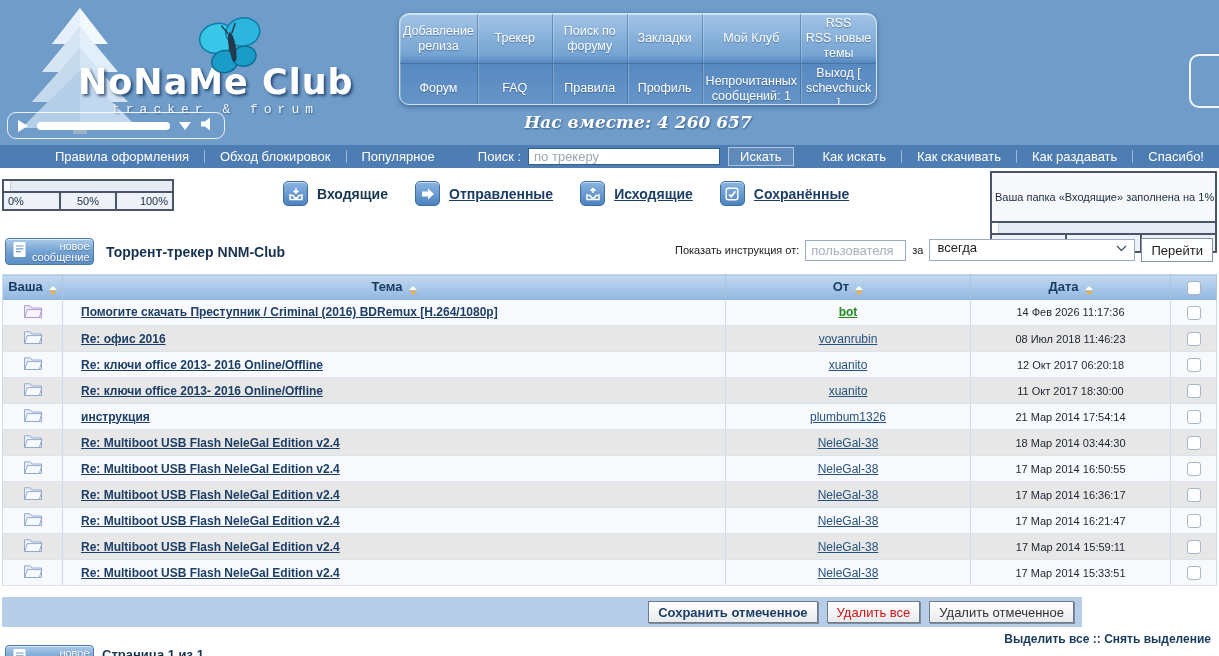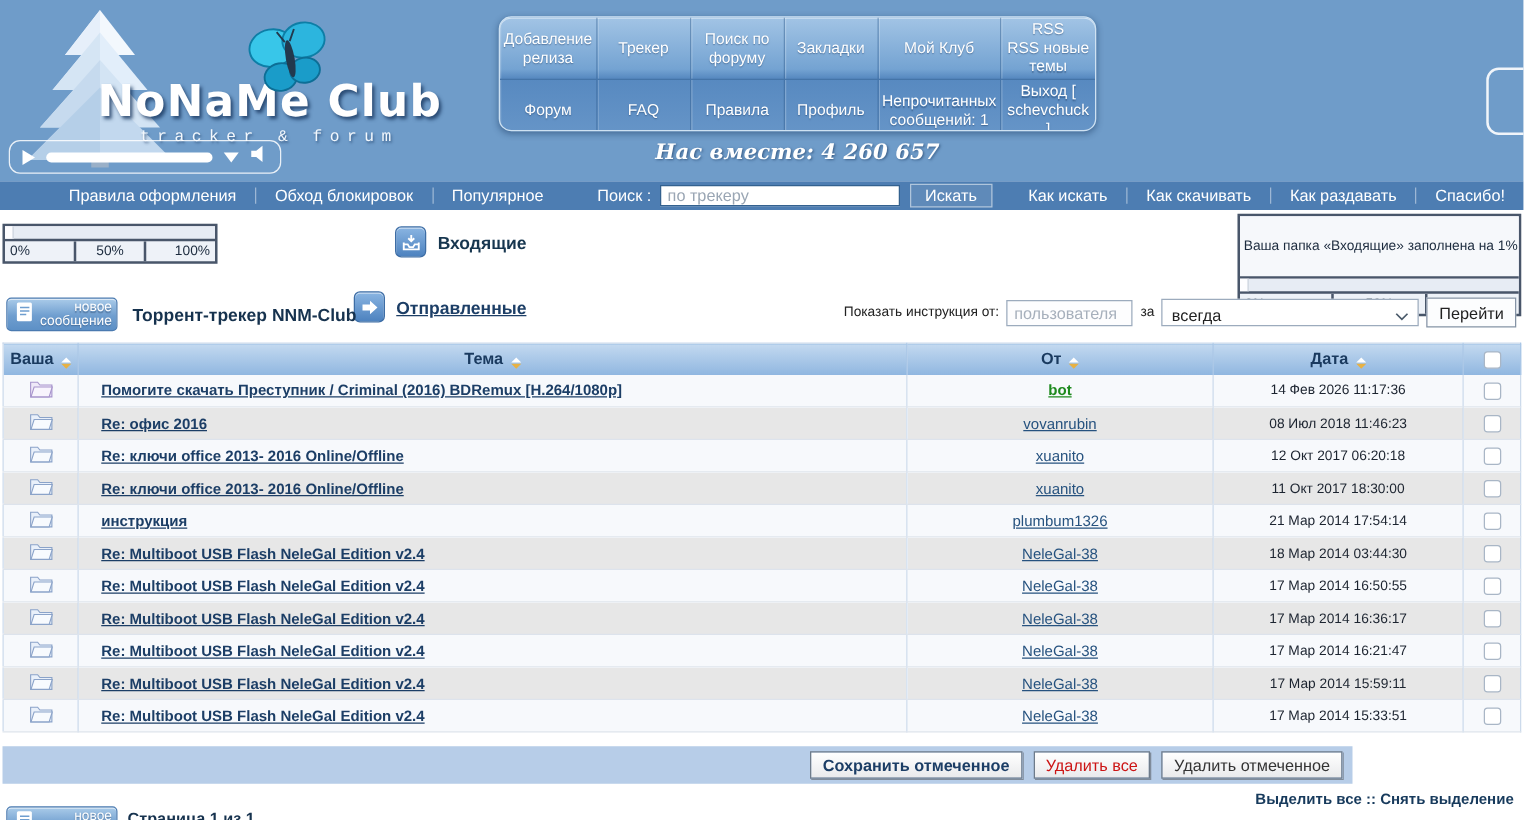--- a/index.html
+++ b/index.html
@@ -58,21 +58,21 @@
   .quota-left { position:absolute; left:2px; top:11px; width:172px; }
   .quota-right { position:absolute; right:2px; top:3px; width:227px; }
   .q-note { background:#f6f8fb; padding:18px 3px; border-bottom:2px solid #49566a; white-space:nowrap; }
   .q-track { height:12px; background:#e7ecf4; border-bottom:2px solid #49566a; position:relative; }
   .q-fill { position:absolute; left:0; top:0; bottom:0; width:7px; background:#fdfdff; border-right:1px solid #c8d0dc; }
   .q-cells { display:flex; }
   .q-cell { flex:1; padding:2px 4px; border-right:2px solid #49566a; }
   .q-cell:nth-child(2) { text-align:center; }
   .q-cell:last-child { border-right:none; text-align:right; }
 
-  .tabs { position:absolute; left:283px; top:13px; display:flex; align-items:flex-end; gap:27px;flex-direction:column; }
+  .tabs { position:absolute; left:283px; top:13px; display:flex; align-items:flex-end; gap:27px; }
   .tab { display:flex; align-items:center; gap:9px; cursor:pointer; }
   .tab-icon { width:25px; height:25px; border-radius:5px; background:linear-gradient(#8ab5e2,#4d82bf);
     border:1px solid #3d6da5; box-shadow:inset 0 1px 0 rgba(255,255,255,.55);
     display:flex; align-items:center; justify-content:center; }
   .tab-label { font-weight:bold; font-size:14px; color:#17364f; }
   .tab.link .tab-label { text-decoration:underline; color:#1c3e66; }
 
   .nm-btn { position:absolute; left:5px; width:89px; height:27px; border-radius:4px;
     background:linear-gradient(#aacbe9,#6f9ecf 55%,#5d90c6); border:1px solid #4a7ab0;
     display:flex; align-items:center; gap:5px; padding:2px 6px; cursor:pointer;
@@ -83,21 +83,21 @@
     text-shadow:0 1px 1px rgba(30,60,100,.5); }
   .page-title { position:absolute; left:106px; top:76px; font-size:14px; font-weight:bold; color:#16324e; }
   .page-info { position:absolute; left:102px; top:479px; font-size:13px; font-weight:bold; color:#16324e; }
 
   .filter { position:absolute; right:6px; top:70px; display:flex; align-items:center; gap:6px;
     font-size:11px; color:#222; }
   .filter-input { width:101px; height:21px; border:1px solid #9cabbd; font-size:13px; padding:0 5px;
     color:#555; background:#fdfdfe; font-family:"Liberation Sans",sans-serif; }
   .filter-input::placeholder { color:#a7b0bc; }
   .filter-select { width:206px; height:22px; border:1px solid #9cabbd; background:#fff; display:flex;
-    align-items:flex-end; justify-content:space-between; font-size:13px; color:#222; padding:0 7px; cursor:pointer; }
+    align-items:flex-start; justify-content:space-between; font-size:13px; color:#222; padding:0 7px; cursor:pointer; }
   .go-btn { height:24px; border:1px solid #8593a5; background:#fcfdfe; font-size:13px; color:#222;
     padding:0 9px; cursor:pointer; font-family:"Liberation Sans",sans-serif; }
 
   
   .msg-table { position:absolute; left:2px; top:106px; width:1215px; border-collapse:collapse;
     table-layout:fixed; border:1px solid #ccdaeb; }
   .msg-table th { height:25px; background:linear-gradient(#c3d9f0,#8fb6e0); color:#1a3a5f;
     font-size:13px; font-weight:bold; border-right:1px solid #a9c6e6; }
   .msg-table td { height:26px; border-bottom:1px solid #dde3ec; border-right:1px solid #ccdaeb;
     font-size:12px; text-align:center; overflow:hidden; white-space:nowrap; }

